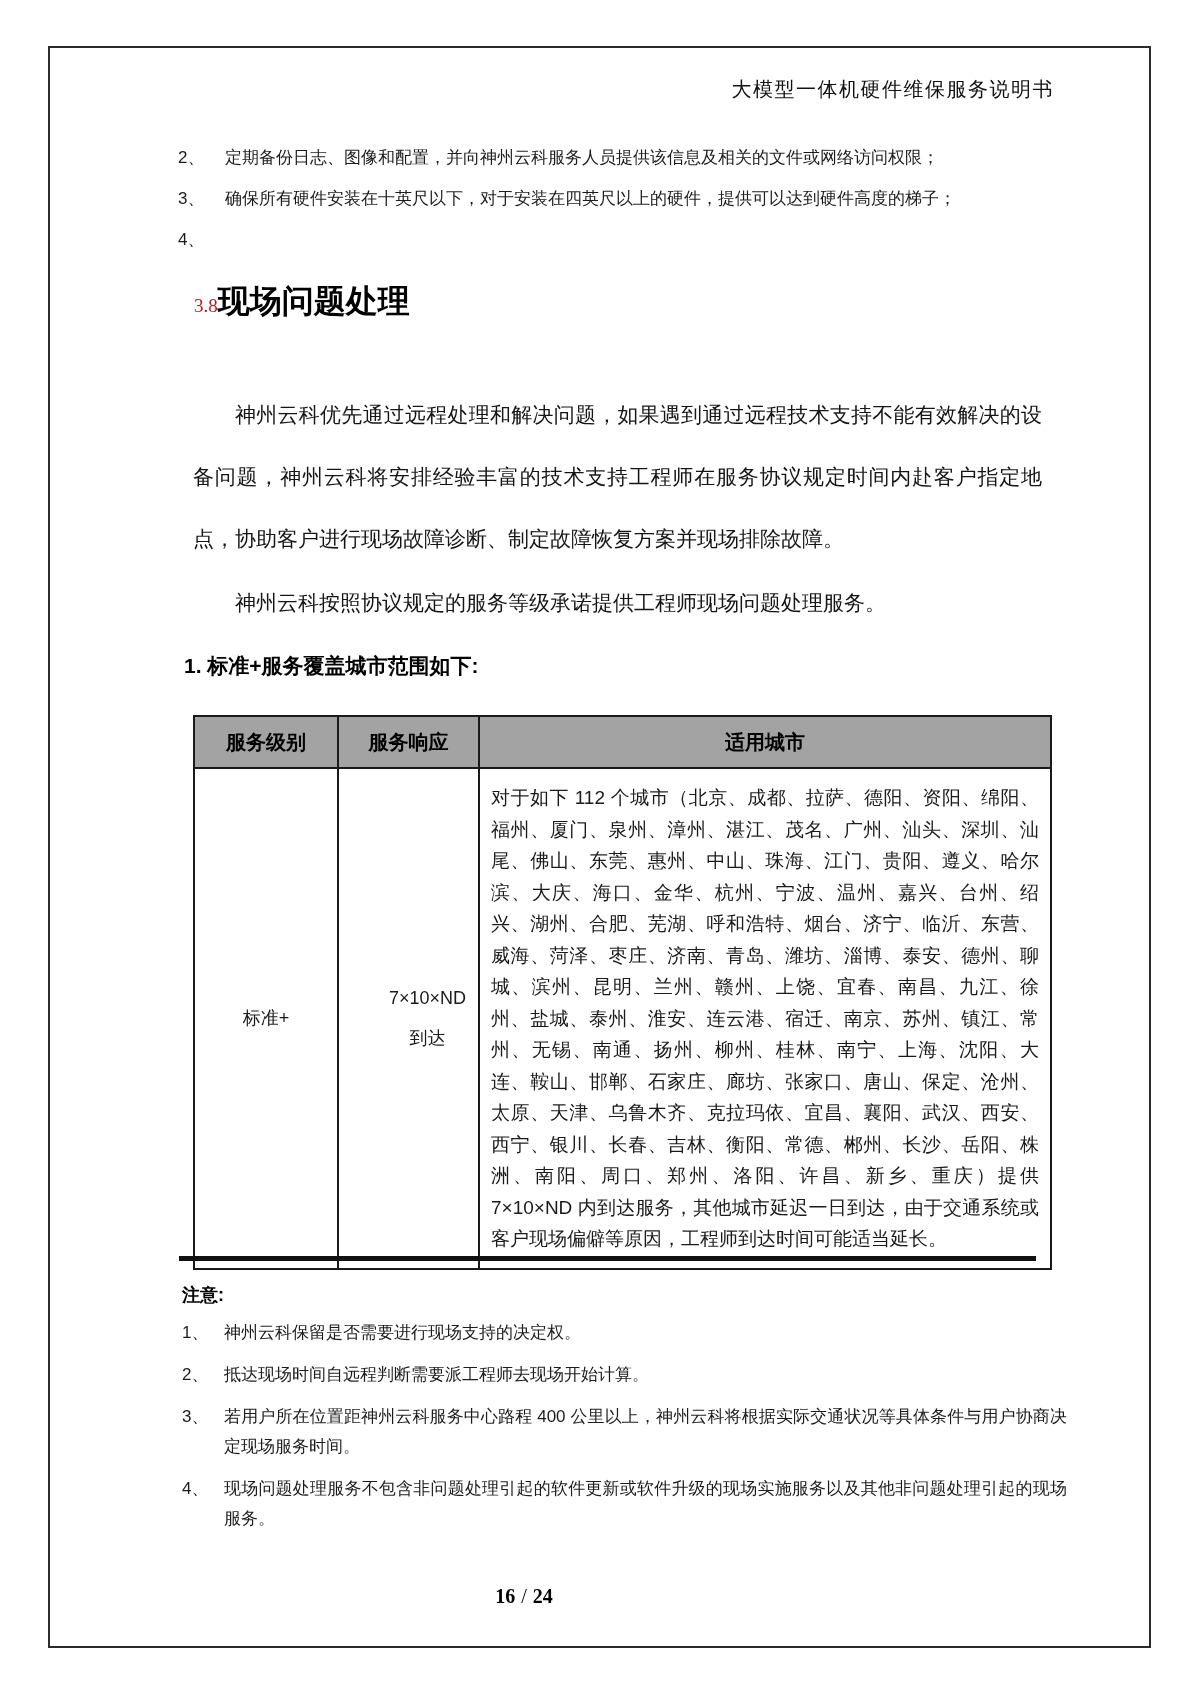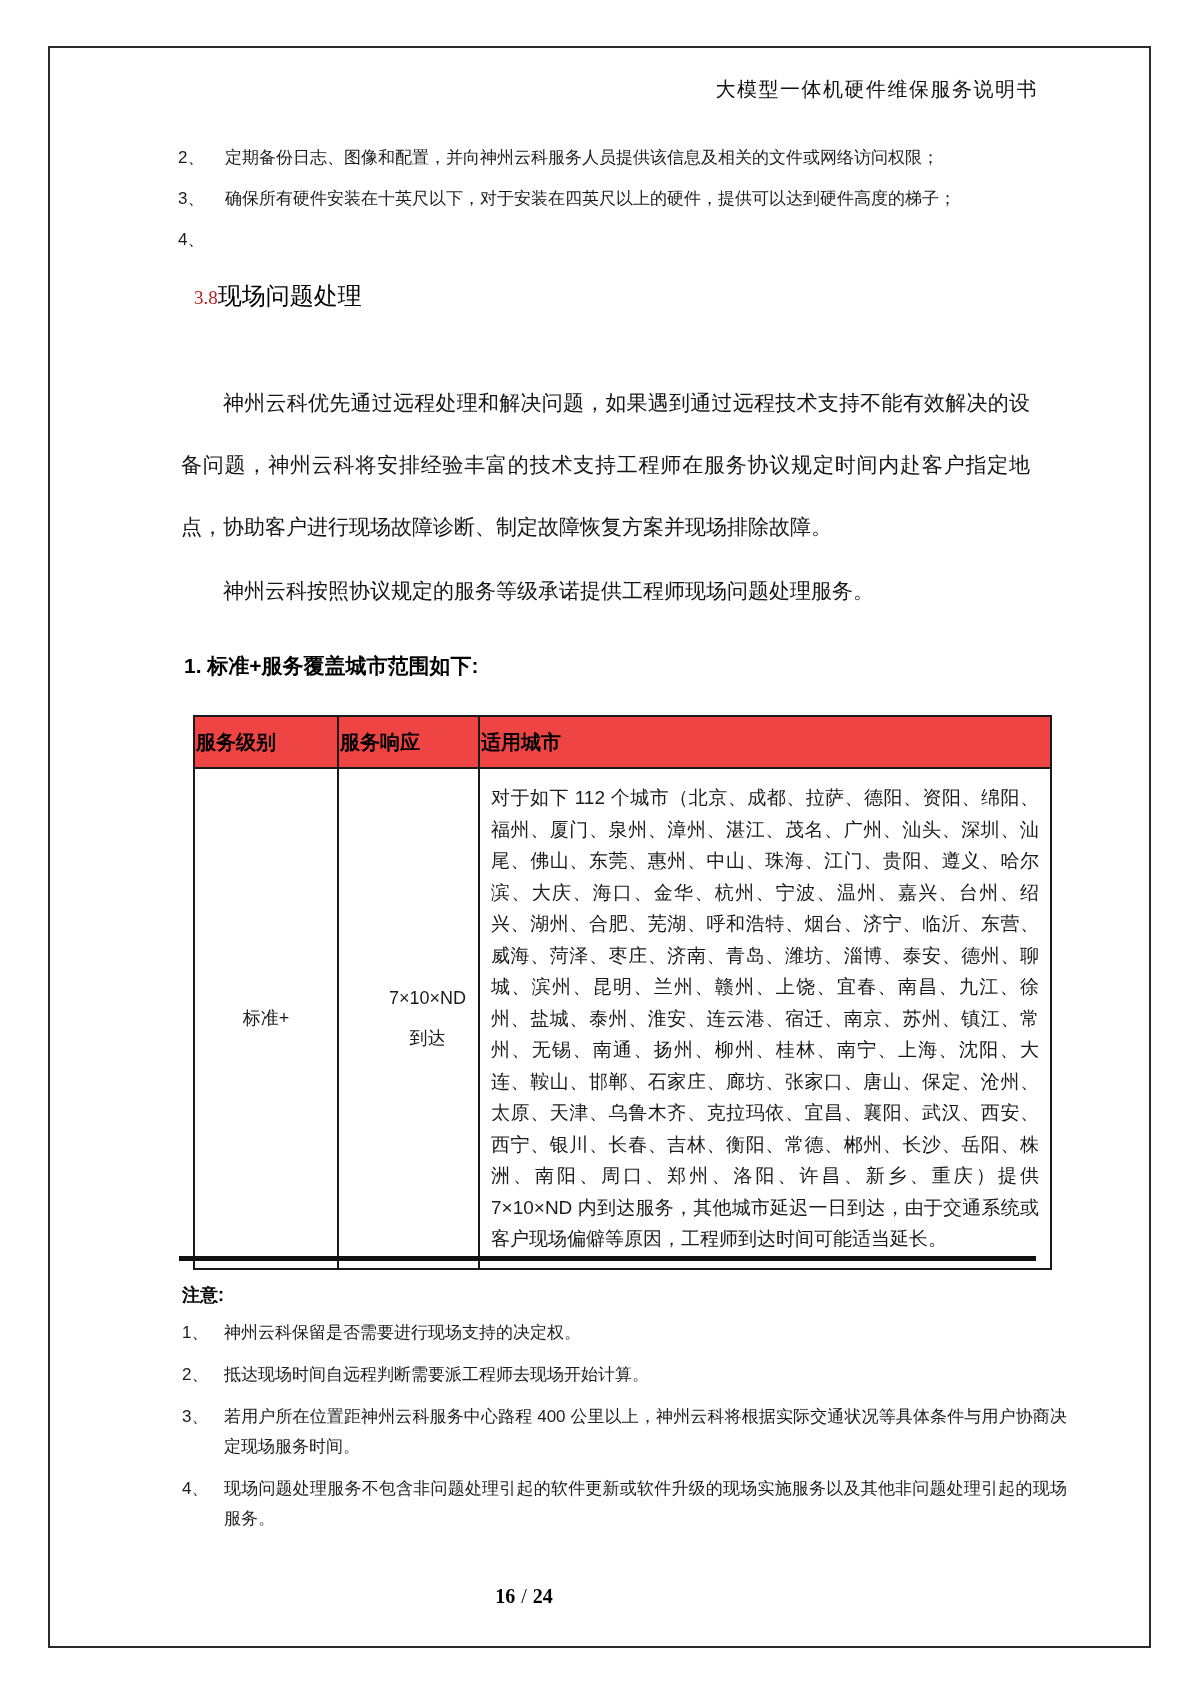--- a/index.html
+++ b/index.html
@@ -11,55 +11,55 @@
     color:#1c1c1c;
     overflow:hidden;
   }
   .border-frame{
     position:absolute;left:48px;top:46px;
     width:1099px;height:1598px;
     border:2px solid #2b2b2b;
     background:#ffffff;
   }
   .header-title{
-    position:absolute;top:76px;right:162px;
+    position:absolute;top:76px;right:146px;
     font-family:"Liberation Serif","DejaVu Serif",serif;
     font-size:20px;letter-spacing:1.5px;color:#111;
   }
   .intro-list{position:absolute;left:178px;top:146px;width:900px;}
   .intro-item{display:flex;margin-bottom:17px;font-size:17px;line-height:24px;}
   .intro-item .num{width:47px;flex:0 0 47px;}
   .section-heading{position:absolute;left:194px;top:280px;}
   .sec-num{
     font-family:"Liberation Serif","DejaVu Serif",serif;
     font-size:19px;margin-right:0;color:#b91c1c;
   }
-  .sec-title{font-size:24px;font-weight:normal;color:#000;}
+  .sec-title{font-size:32px;font-weight:bold;color:#000;}
   .para{
     position:absolute;left:181px;width:849px;
     font-size:21px;line-height:62px;
     text-align:justify;text-indent:2em;color:#151515;
-    margin:0;
+    margin:12px;
   }
   .para1{top:372px;}
   .para2{top:560px;}
   .coverage-heading{
     position:absolute;left:184px;top:652px;
     font-size:21px;font-weight:bold;color:#000;
   }
   table.service{
     position:absolute;left:193px;top:715px;
     width:857px;border-collapse:collapse;table-layout:fixed;
   }
   table.service th, table.service td{
     border:2px solid #1a1a1a;vertical-align:middle;
   }
   table.service th{
-    background:#ef4444;height:48px;
-    font-size:20px;font-weight:bold;text-align:left;color:#000;
+    background:#a3a3a3;height:48px;
+    font-size:20px;font-weight:bold;text-align:center;color:#000;
   }
   .col1{width:144px;}
   .col2{width:141px;}
   .col3{width:572px;}
   td.center-cell{text-align:center;font-size:18px;color:#1a1a1a;}
   td.response-cell div{line-height:40px;padding-left:38px;}
   td.cities-cell{
     padding:13px 11px 13px 11px;
     font-size:19px;line-height:31.5px;
     text-align:justify;color:#1a1a1a;

